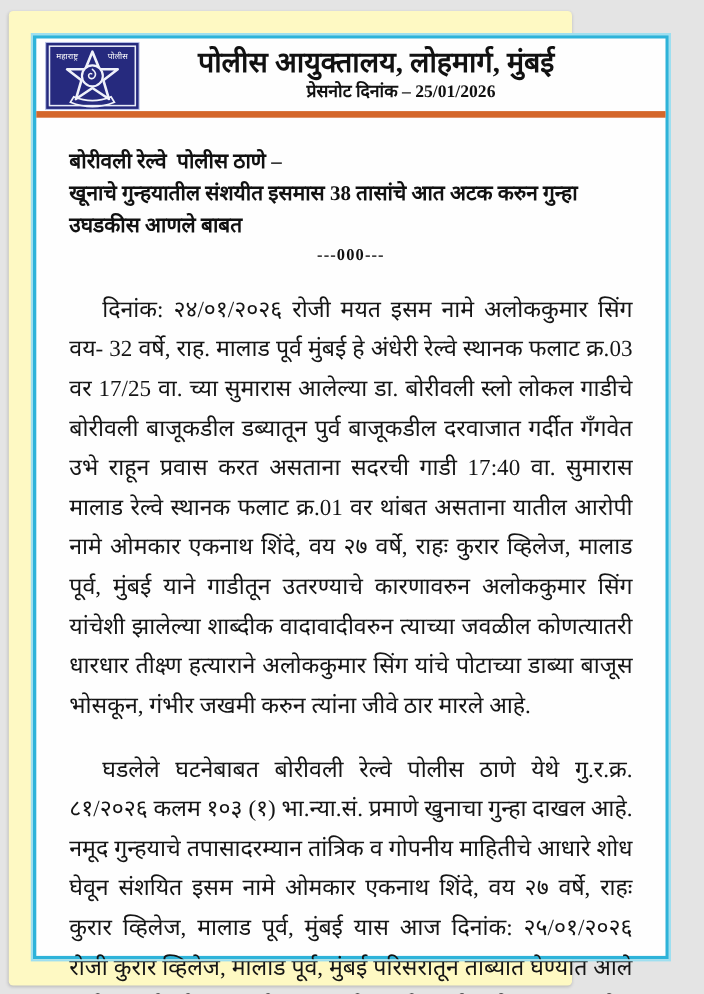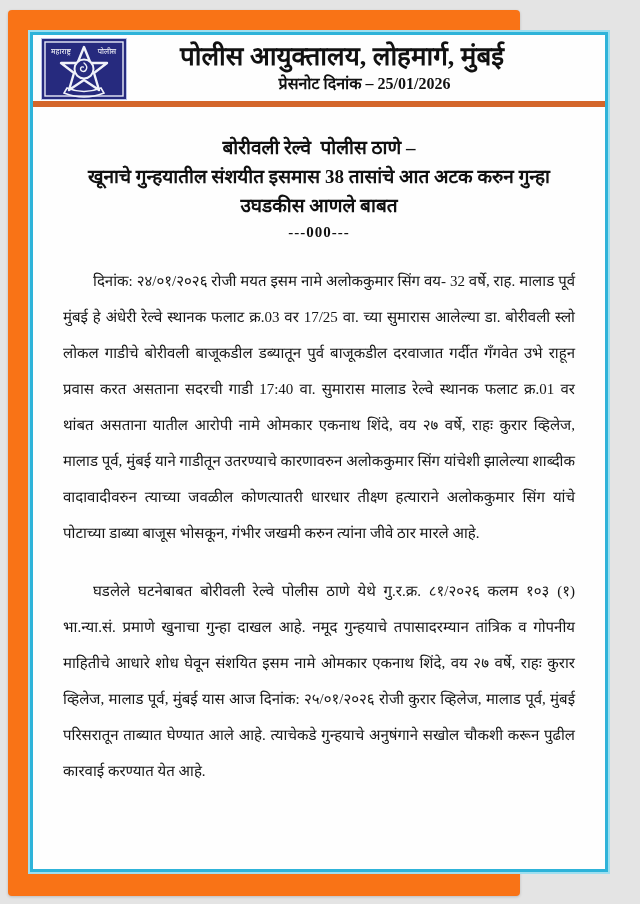--- a/index.html
+++ b/index.html
@@ -15,21 +15,21 @@
     inset: 0;
     width: 640px;
     height: 904px;
   }
   .page {
     position: absolute;
     left: 8px;
     top: 10px;
     width: 512px;
     height: 886px;
-    background: #f97316;
+    background: #fef9c3;
     border-radius: 4px;
     box-shadow: 0 1px 3px rgba(0,0,0,0.18);
   }
   .frame {
     position: absolute;
     left: 22px;
     top: 22px;
     width: 578px;
     height: 840px;
     background: #fefefe;
@@ -70,38 +70,37 @@
   .divider {
     height: 6px;
     width: 100%;
     background: #d4662a;
   }
   .content {
     padding: 0 30px;
   }
   .notice-title {
     margin-top: 26px;
-    text-align: center;
     font-weight: bold;
     color: #111;
     font-size: 19px;
     line-height: 29px;
   }
   .notice-title .t-line { white-space: pre-wrap; }
   .separator {
     text-align: center;
     font-weight: bold;
     font-size: 15px;
     color: #111;
     margin-top: 4px;
     letter-spacing: 1px;
   }
   .para {
     margin-top: 22px;
-    font-size: 15px;
+    font-size: 21px;
     line-height: 36px;
     color: #151515;
     text-align: justify;
     text-indent: 30px;
   }
   .para + .para { }
 </style>
 </head>
 <body>
 

